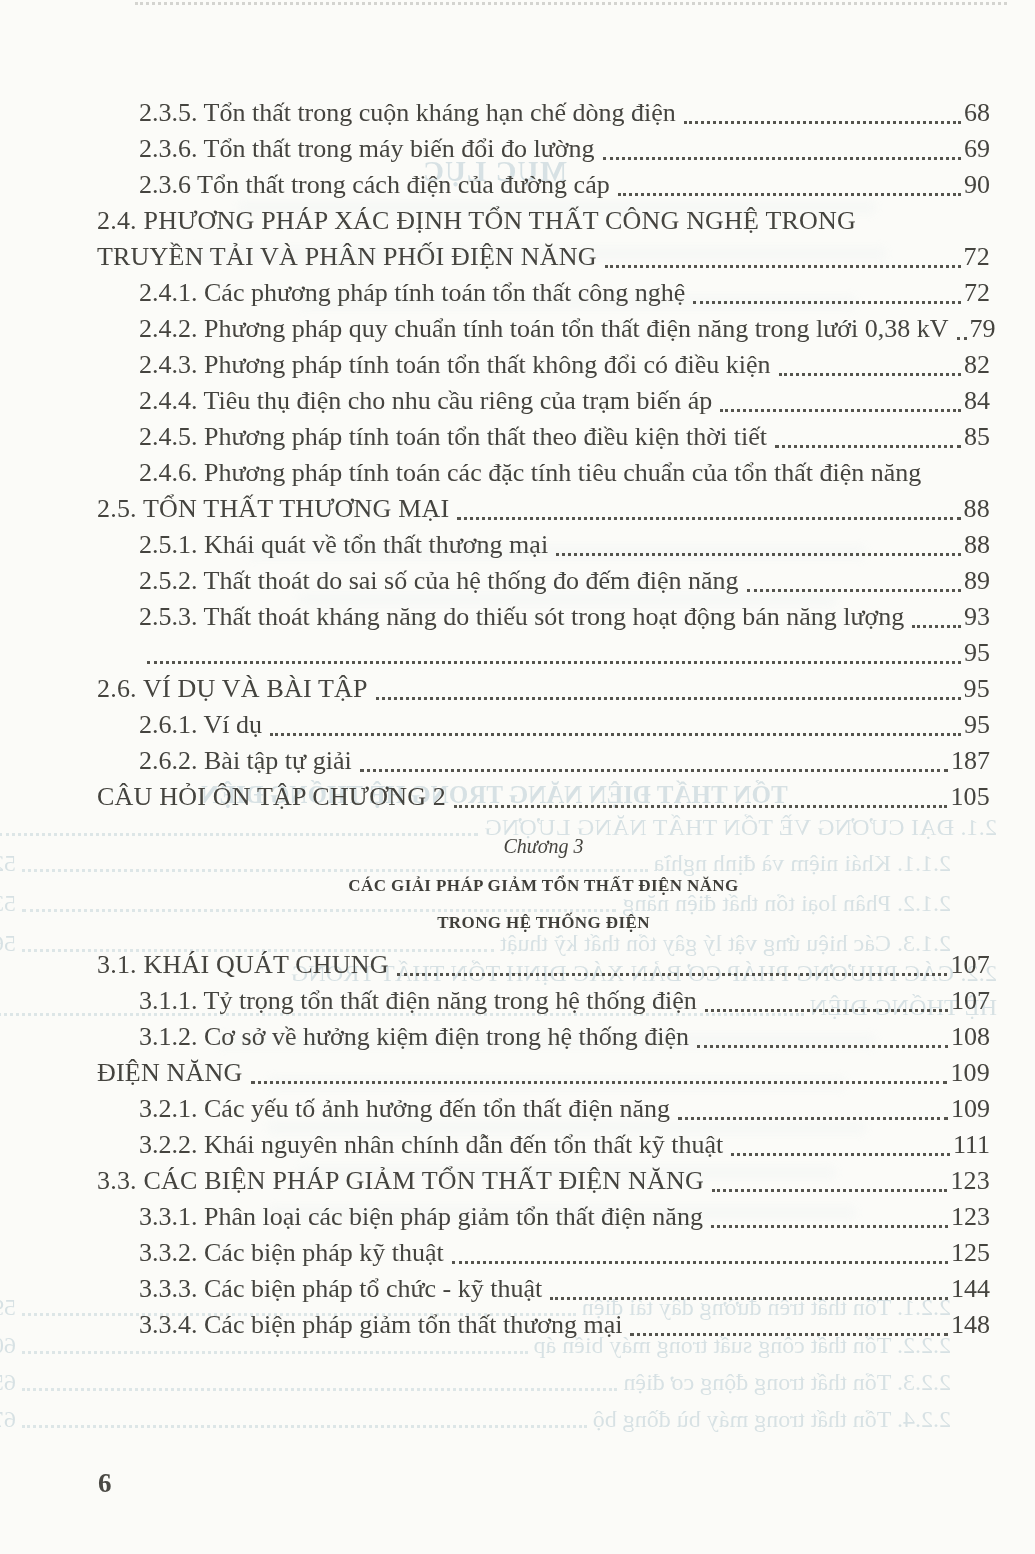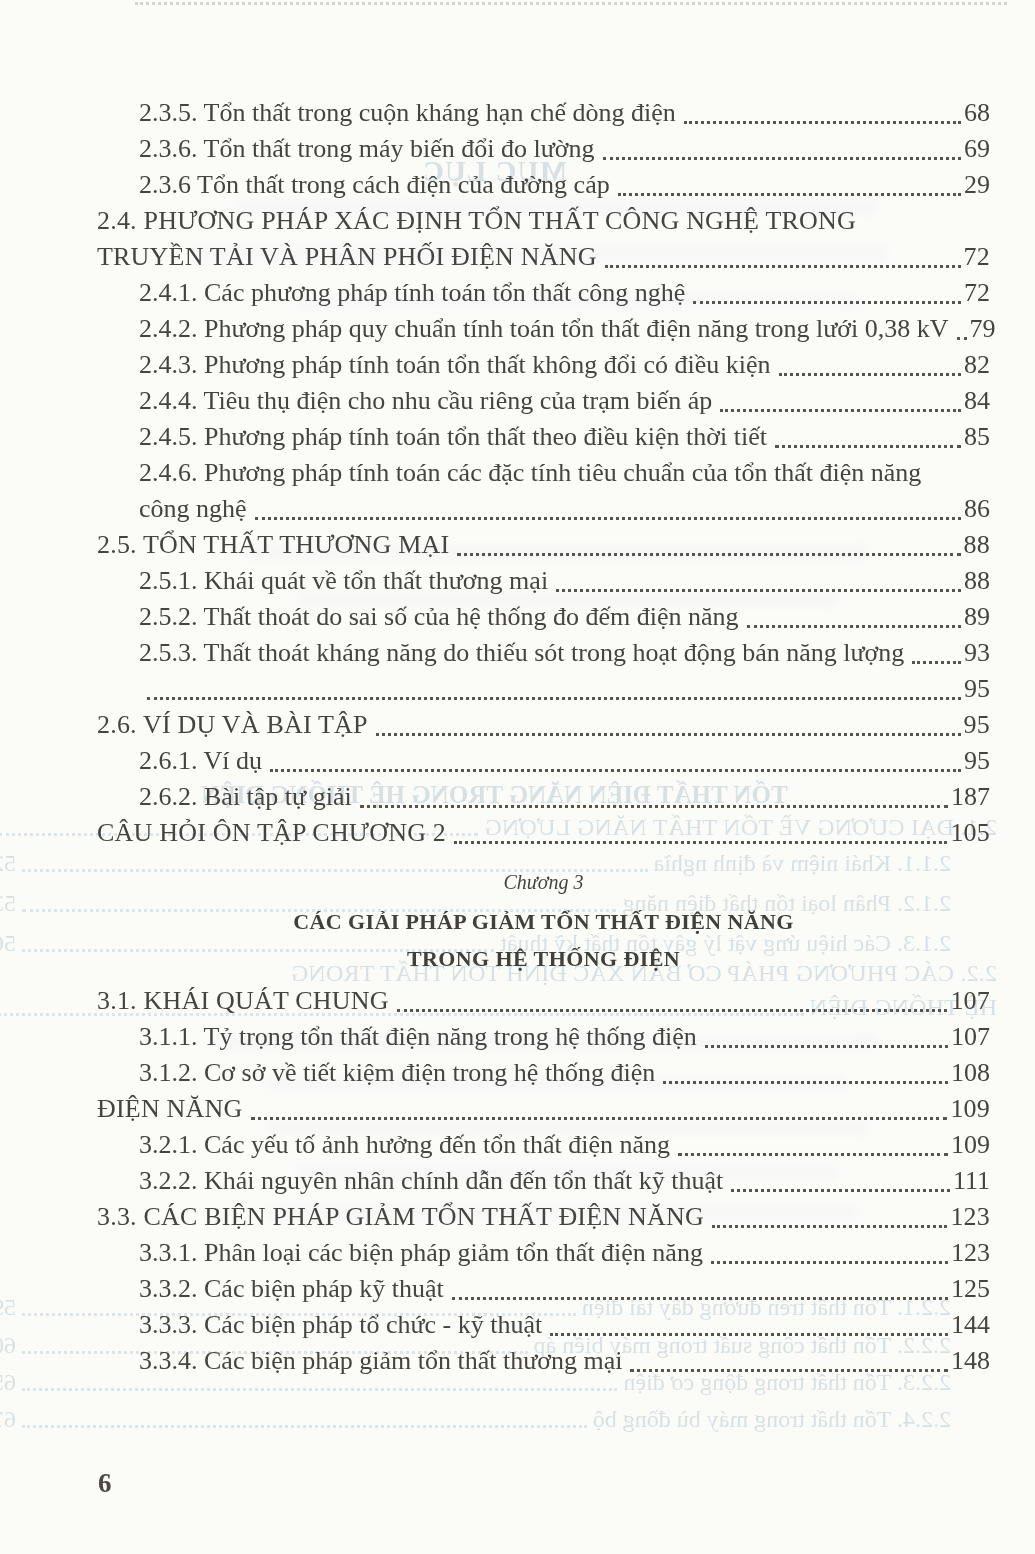--- a/index.html
+++ b/index.html
@@ -34,21 +34,21 @@
   .row{display:flex;align-items:baseline;line-height:36px;font-size:26px;white-space:nowrap;}
   .row .t{flex:0 0 auto;}
   .row .leader{flex:1 1 auto;min-width:10px;border-bottom:3px dotted #55544e;
     align-self:flex-end;margin:0 3px 7px 8px;height:0;}
   .row .pg{flex:0 0 auto;text-align:right;}
   .row.sub{padding-left:42px;}
   .row.l1{letter-spacing:.2px;}
   
   .chapter{ text-align:center;margin:10px 0 6px; }
   .chapter .chnum{font-style:italic;font-size:20px;line-height:42px;}
-  .chapter .cht{font-weight:bold;font-size:22px;line-height:37px;letter-spacing:.4px;color:#403f3a;}
+  .chapter .cht{font-weight:bold;font-size:17px;line-height:37px;letter-spacing:.4px;color:#403f3a;}
   
   .footer{position:absolute;left:98px;top:1468px;font-weight:bold;font-size:27px;color:#4a4944;}
 </style>
 </head>
 <body>
 
 <div class="page">
 
   <div class="topdots"></div>
 
@@ -125,21 +125,21 @@
         <span class="pg">68</span>
       </div>
       <div class="row sub">
         <span class="t">2.3.6. Tổn thất trong máy biến đổi đo lường</span>
         <span class="leader"></span>
         <span class="pg">69</span>
       </div>
       <div class="row sub">
         <span class="t">2.3.6 Tổn thất trong cách điện của đường cáp</span>
         <span class="leader"></span>
-        <span class="pg">29</span>
+        <span class="pg">90</span>
       </div>
       <div class="row l1">
         <span class="t">2.4. PHƯƠNG PHÁP XÁC ĐỊNH TỔN THẤT CÔNG NGHỆ TRONG</span>
       </div>
       <div class="row l1">
         <span class="t">TRUYỀN TẢI VÀ PHÂN PHỐI ĐIỆN NĂNG</span>
         <span class="leader"></span>
         <span class="pg">72</span>
       </div>
       <div class="row sub">
@@ -162,25 +162,20 @@
         <span class="leader"></span>
         <span class="pg">84</span>
       </div>
       <div class="row sub">
         <span class="t">2.4.5. Phương pháp tính toán tổn thất theo điều kiện thời tiết</span>
         <span class="leader"></span>
         <span class="pg">85</span>
       </div>
       <div class="row sub">
         <span class="t">2.4.6. Phương pháp tính toán các đặc tính tiêu chuẩn của tổn thất điện năng</span>
-      </div>
-      <div class="row sub">
-        <span class="t">công nghệ</span>
-        <span class="leader"></span>
-        <span class="pg">86</span>
       </div>
       <div class="row l1">
         <span class="t">2.5. TỔN THẤT THƯƠNG MẠI</span>
         <span class="leader"></span>
         <span class="pg">88</span>
       </div>
       <div class="row sub">
         <span class="t">2.5.1. Khái quát về tổn thất thương mại</span>
         <span class="leader"></span>
         <span class="pg">88</span>
@@ -228,21 +223,21 @@
         <span class="t">3.1. KHÁI QUÁT CHUNG</span>
         <span class="leader"></span>
         <span class="pg">107</span>
       </div>
       <div class="row sub">
         <span class="t">3.1.1. Tỷ trọng tổn thất điện năng trong hệ thống điện</span>
         <span class="leader"></span>
         <span class="pg">107</span>
       </div>
       <div class="row sub">
-        <span class="t">3.1.2. Cơ sở về tiết kiệm điện trong hệ thống điện</span>
+        <span class="t">3.1.2. Cơ sở về hưởng kiệm điện trong hệ thống điện</span>
         <span class="leader"></span>
         <span class="pg">108</span>
       </div>
       <div class="row l1">
         <span class="t">ĐIỆN NĂNG</span>
         <span class="leader"></span>
         <span class="pg">109</span>
       </div>
       <div class="row sub">
         <span class="t">3.2.1. Các yếu tố ảnh hưởng đến tổn thất điện năng</span>

